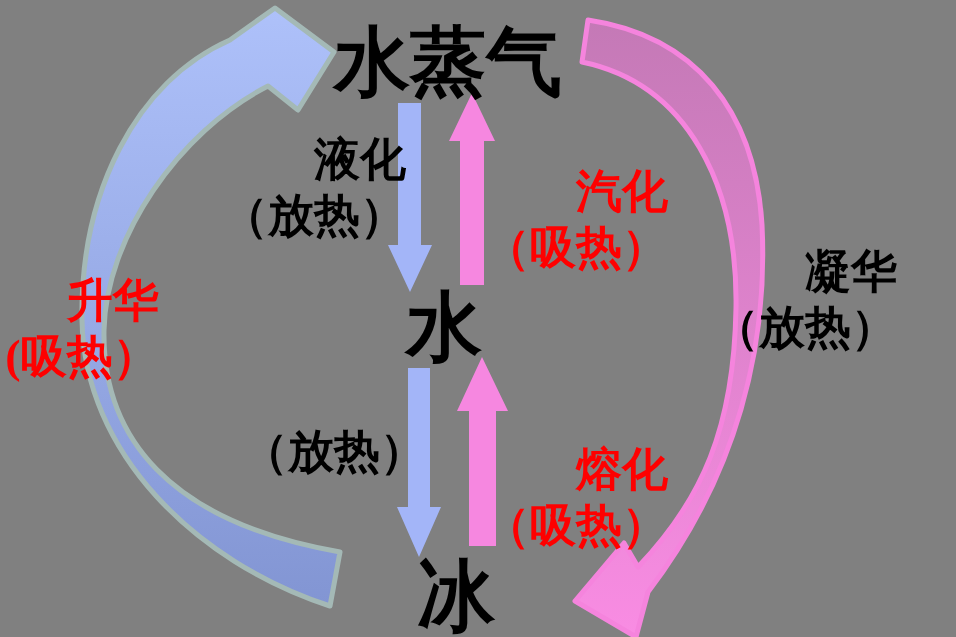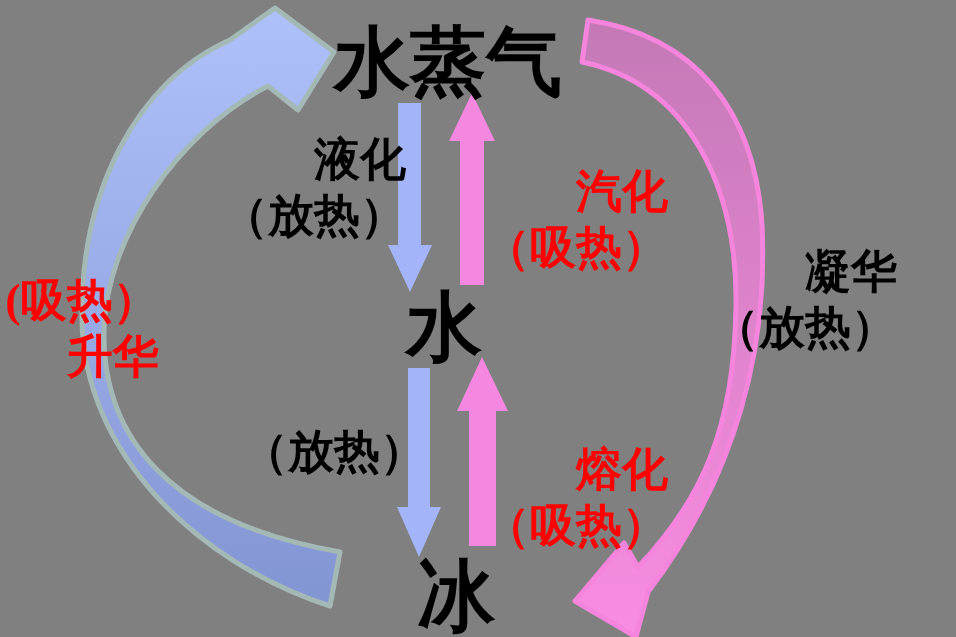--- a/index.html
+++ b/index.html
@@ -93,22 +93,22 @@
   <div class="lbl proc black" style="left:334px;top:452px;">
     <span>（放热）</span>
   </div>
 
   <div class="lbl proc red" style="left:576px;top:474px;">
     <span>熔化</span>
     <span>（吸热）</span>
   </div>
 
   <div class="lbl proc red" style="left:82px;top:305px;">
+    <span>升华</span>
     <span>(吸热）</span>
-    <span>升华</span>
   </div>
 
   <div class="lbl proc black" style="left:805px;top:300px;">
     <span>凝华</span>
     <span>（放热）</span>
   </div>
 
 </div>
 
 </body></html>

